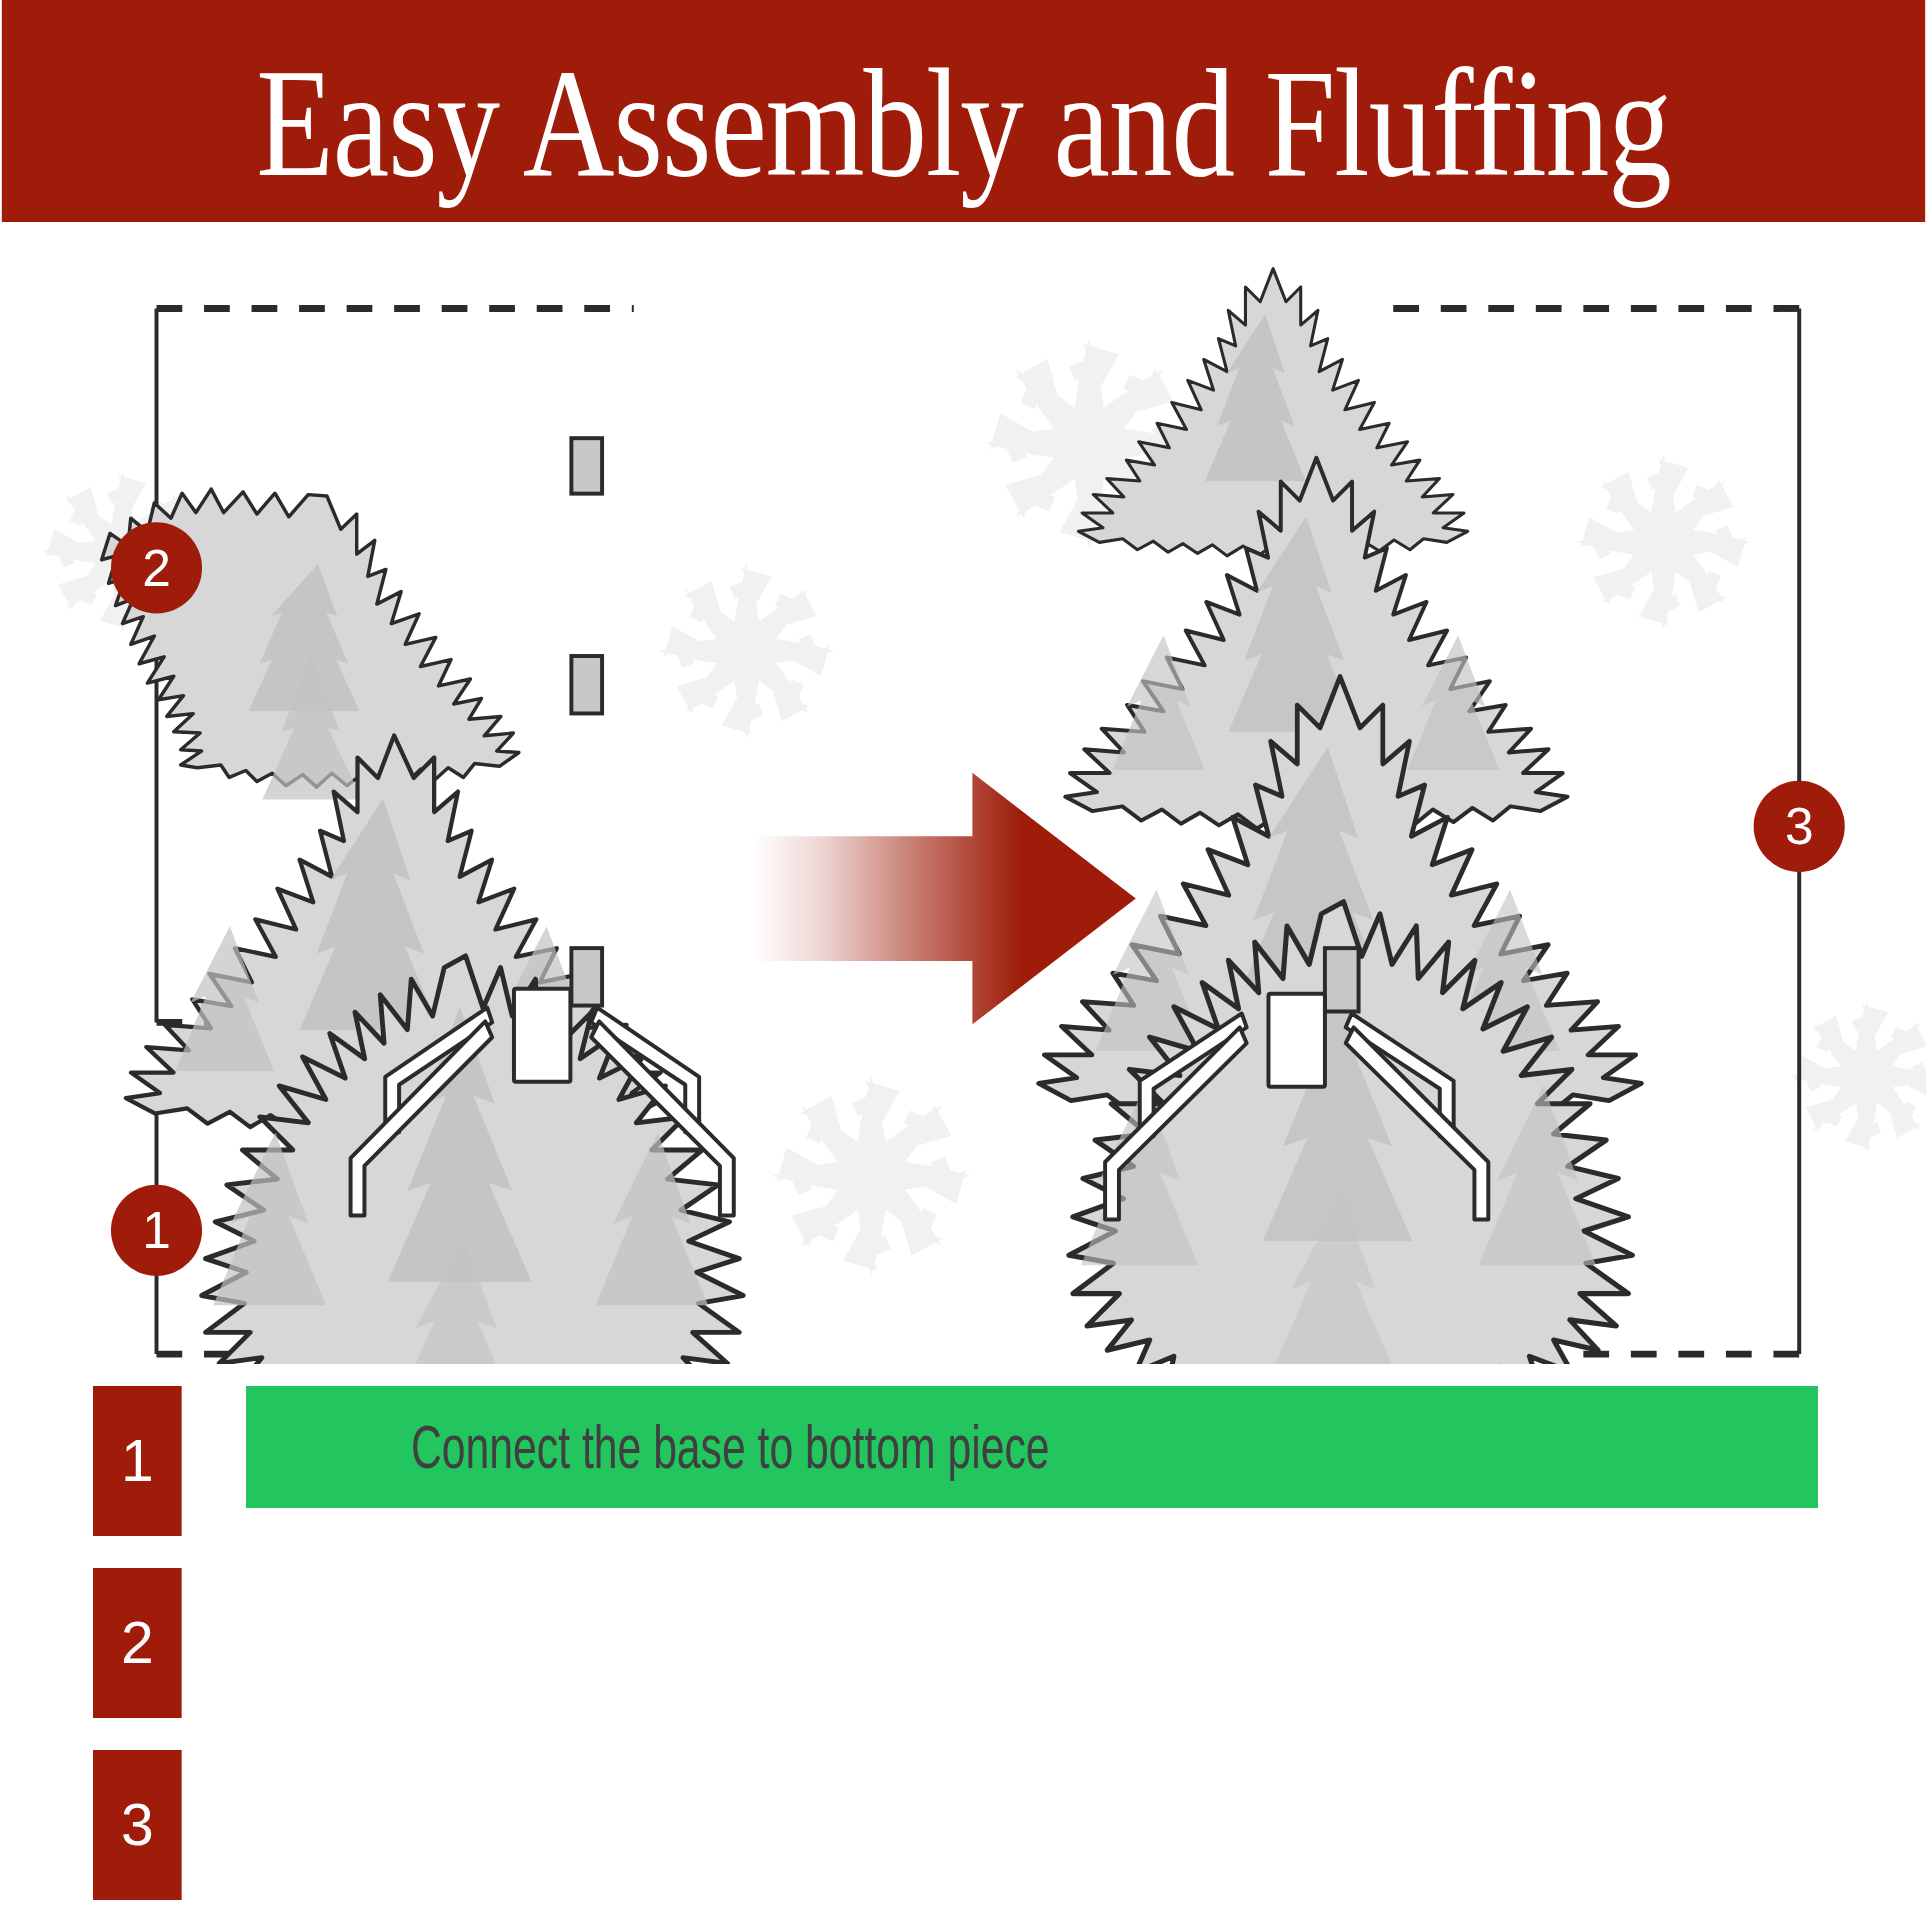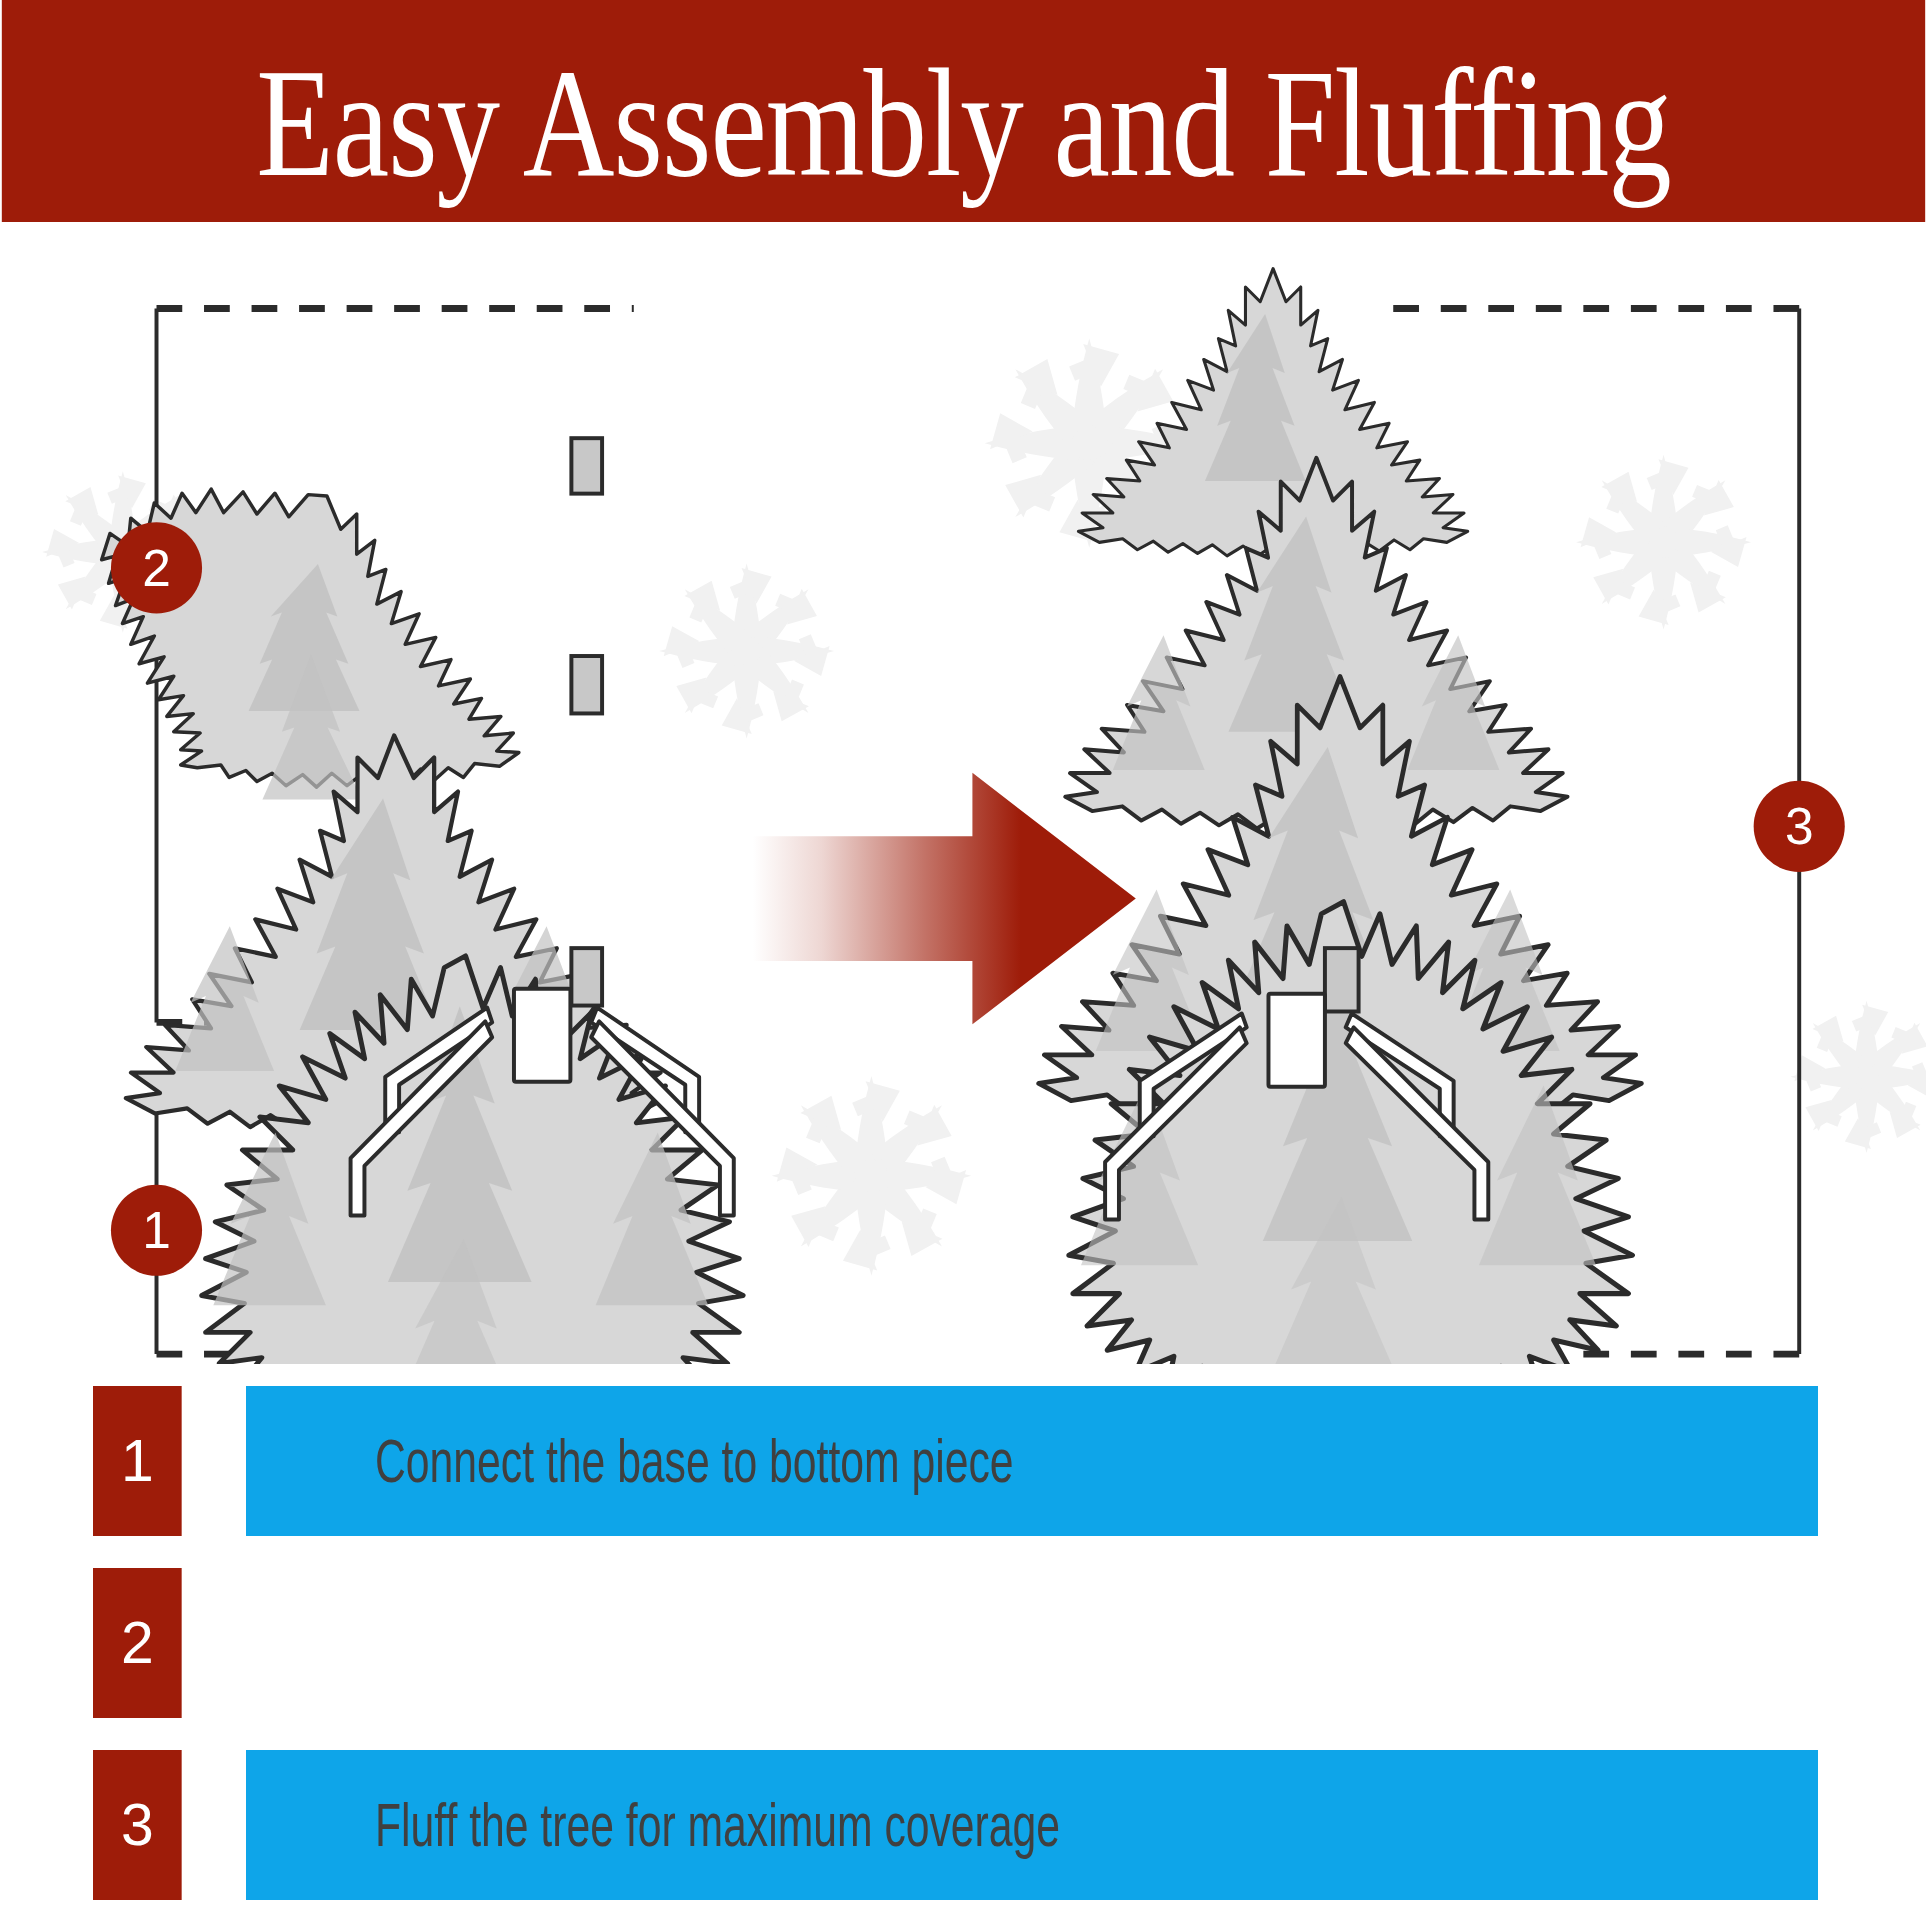--- a/index.html
+++ b/index.html
@@ -49,23 +49,23 @@
     background:#9E1C09;
     color:#ffffff;
     font-family:"Liberation Sans", sans-serif;
     font-size:59px;
     display:flex;align-items:center;justify-content:center;
     transform:scaleX(0.62);
     transform-origin:left center;
   }
   .step-num span{display:block;transform:scaleX(1.61);}
   .step-bar{
-    position:absolute;left:246px;top:0;right:109px;height:150px;
-    background:#0ea5e9;
-    display:flex;align-items:center;
+    position:absolute;left:246px;top:0;right:109px;height:122px;
+    background:#22c55e;
+    display:flex;align-items:center;padding-left:36px;
   }
   .step-text{
     margin-left:129px;
     color:#404040;
     font-family:"Liberation Sans", sans-serif;
     font-size:61px;
     font-weight:300;
     transform:scaleX(0.70);
     transform-origin:left center;
     white-space:nowrap;
@@ -345,21 +345,18 @@
     <div class="step-row">
       <div class="step-num">
         <span>2</span>
       </div>
     </div>
 
     <div class="step-row">
       <div class="step-num">
         <span>3</span>
       </div>
-      <div class="step-bar">
-        <div class="step-text">Fluff the tree for maximum coverage</div>
-      </div>
     </div>
 
   </div>
 
 </div>
 
 
 </body></html>

